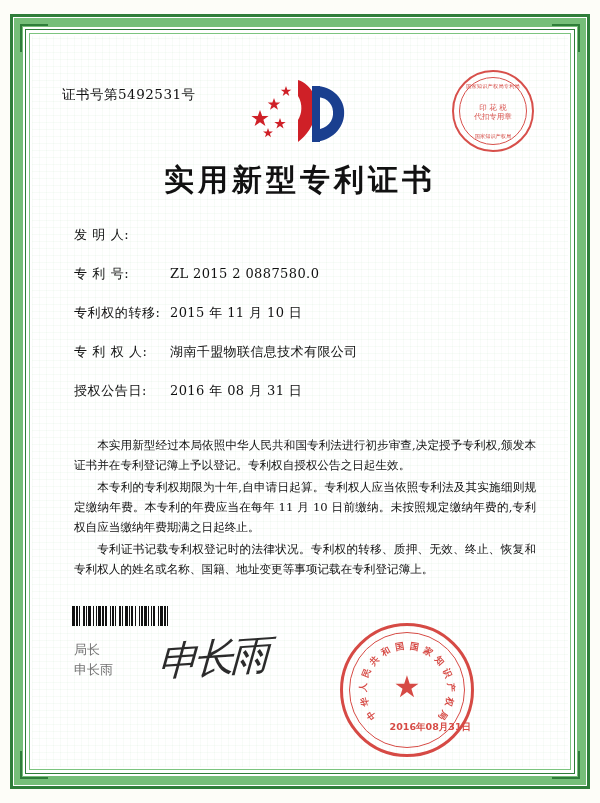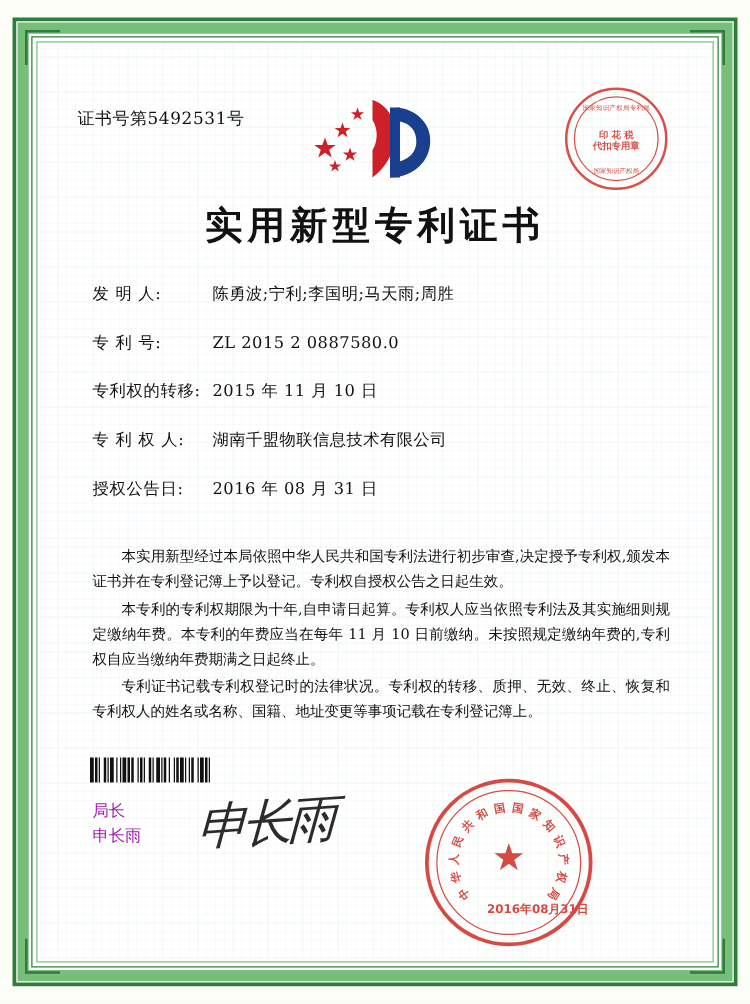--- a/index.html
+++ b/index.html
@@ -194,21 +194,21 @@
     text-align: center;
     font-size: 5.2px;
     letter-spacing: 0.2px;
   }
   .seal-topright .t2 {
     position: absolute;
     left: 0; right: 0; top: 31px;
     text-align: center;
     font-size: 7.5px;
     line-height: 1.25;
-    font-weight: bold;
+    font-weight: normal;
   }
   .seal-topright .t3 {
     position: absolute;
     left: 0; right: 0; bottom: 10px;
     text-align: center;
     font-size: 5.2px;
   }
 
   
   .seal-bottom {
@@ -270,21 +270,21 @@
     top: 0;
     bottom: 0;
     background: #111;
   }
 
   .signature-block {
     position: absolute;
     left: 34px;
     top: 592px;
     font-size: 13px;
-    color: #a21caf;
+    color: #737373;
     line-height: 1.55;
     font-family: "DejaVu Serif", "Liberation Serif", serif;
   }
   .handwriting {
     position: absolute;
     left: 118px;
     top: 583px;
     font-size: 40px;
     color: #1a1a1a;
     font-family: "DejaVu Serif", "Liberation Serif", serif;
@@ -347,21 +347,20 @@
       <div class="t1">国家知识产权局专利局</div>
       <div class="t2">印 花 税<br>代扣专用章</div>
       <div class="t3">国家知识产权局</div>
     </div>
 
     <div class="title">实用新型专利证书</div>
 
     <div class="fields">
       <div class="field-row">
         <div class="field-label">发 明 人:</div>
-        <div class="field-value">陈勇波;宁利;李国明;马天雨;周胜</div>
       </div>
       <div class="field-row">
         <div class="field-label">专 利 号:</div>
         <div class="field-value">ZL 2015 2 0887580.0</div>
       </div>
       <div class="field-row">
         <div class="field-label">专利权的转移:</div>
         <div class="field-value">2015 年 11 月 10 日</div>
       </div>
       <div class="field-row">

